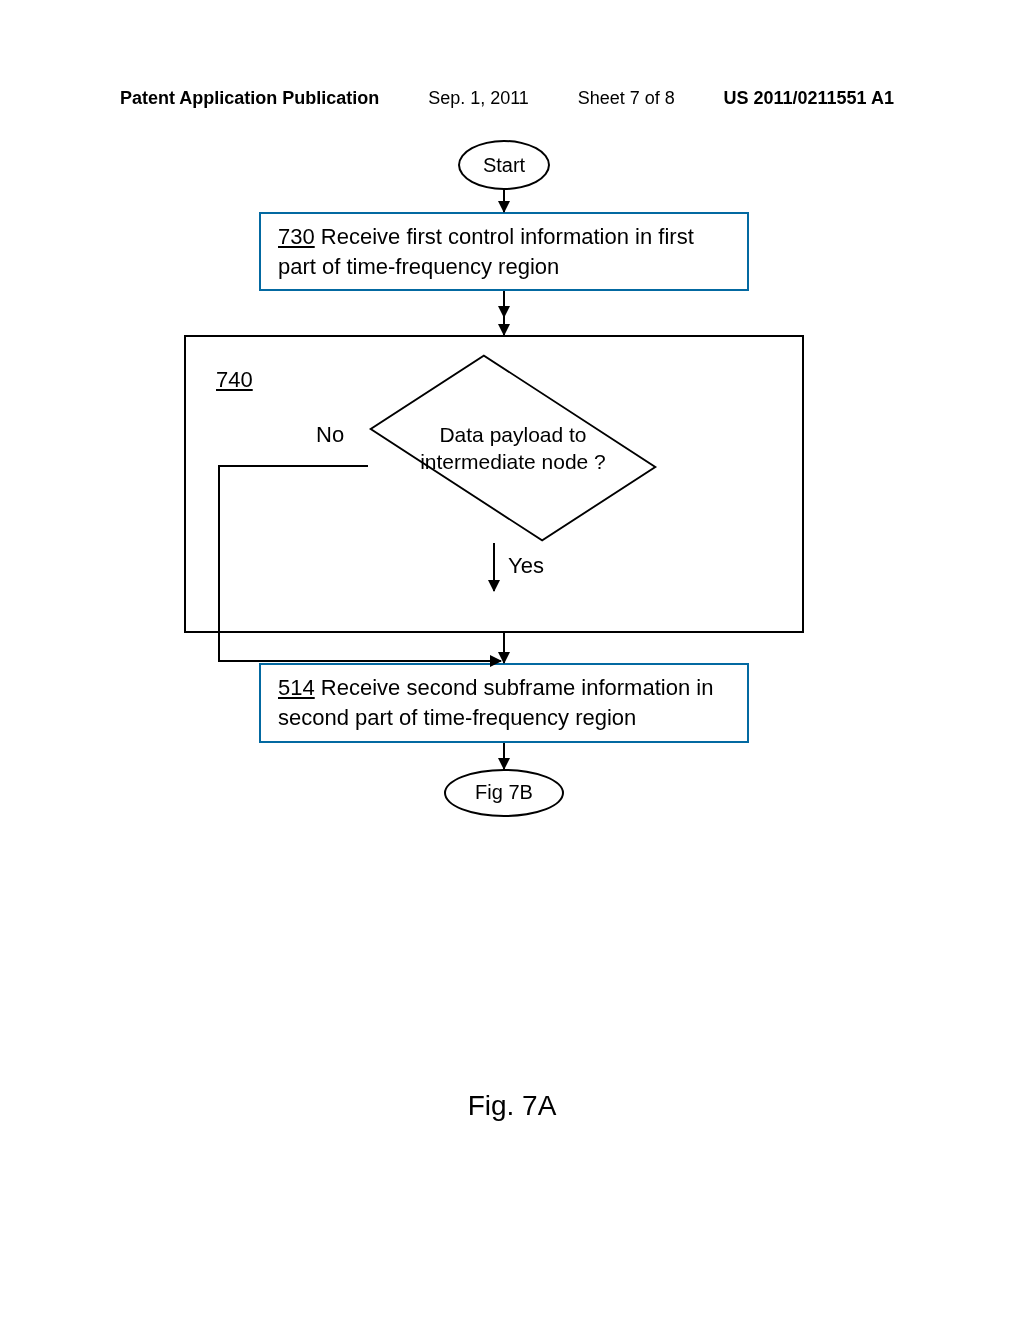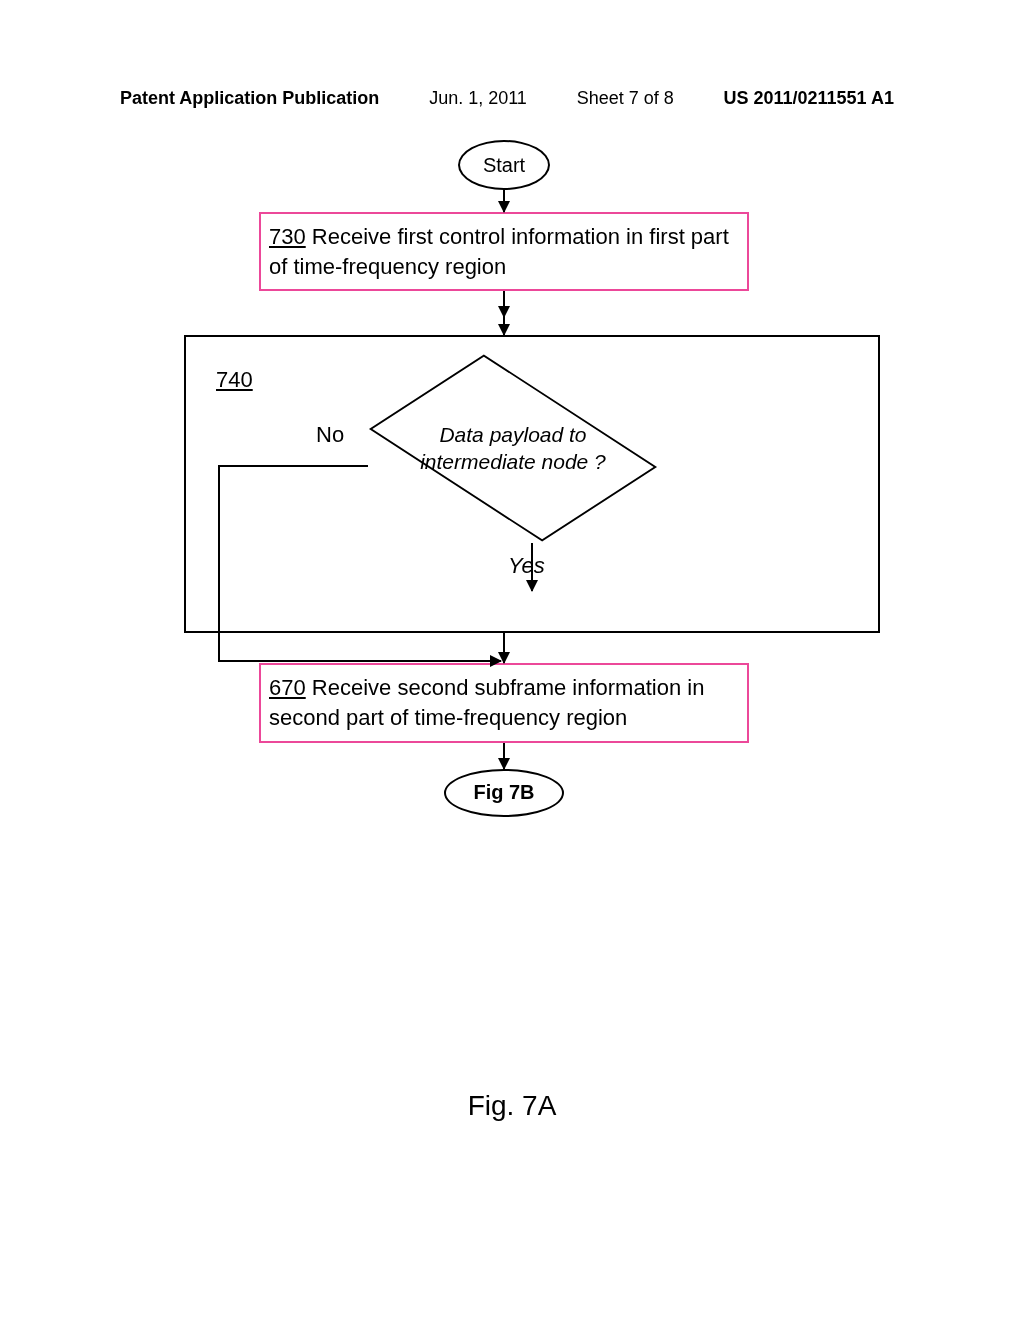--- a/index.html
+++ b/index.html
@@ -35,32 +35,31 @@
     border-radius: 50%;
     display: flex;
     align-items: center;
     justify-content: center;
     font-size: 20px;
     margin: 0 auto;
   }
   .terminal.wide {
     width: 120px;
     height: 48px;
-    font-weight: bold;
   }
   .process {
-    border: 2px solid #ec4899;
-    padding: 8px 8px;
+    border: 2px solid #0369a1;
+    padding: 8px 17px;
     font-size: 22px;
     line-height: 1.35;
     margin: 0 auto;
     background: #fff;
   }
   .process .ref { text-decoration: underline; }
-  .decision-row { display: flex; align-items: flex-start; position: relative; font-style: italic; }
+  .decision-row { display: flex; align-items: flex-start; position: relative; }
   .ref-740 {
     text-decoration: underline;
     font-size: 22px;
     position: absolute;
     left: 30px;
     top: 30px;
   }
   .label-no {
     font-size: 22px;
     position: absolute;
@@ -163,41 +162,41 @@
     width: 1024px;
     text-align: center;
     font-size: 28px;
   }
 </style>
 </head>
 <body>
 
 <div class="header-row">
   <span class="pub">Patent Application Publication</span>
-  <span>Jun. 1, 2011</span>
+  <span>Sep. 1, 2011</span>
   <span>Sheet 7 of 8</span>
   <span class="pub">US 2011/0211551 A1</span>
 </div>
 
 <div class="fig-area">
 
   <div class="terminal">
     <span>Start</span>
   </div>
   <div class="arrow-v" style="height:22px"></div>
 
   <div class="process" style="width:490px">
     <span class="ref">730</span>
     <span>Receive first control information in first part of time-frequency region</span>
   </div>
   <div class="arrow-v" style="height:26px"></div>
 
   <div class="arrow-v" style="height:18px"></div>
 
-  <div class="outer-box" style="width:696px">
+  <div class="outer-box" style="width:620px">
     <span class="ref-740">740</span>
     <span class="label-no">No</span>
 
     <div class="no-path-h1"></div>
     <div class="no-path"></div>
     <div class="no-path-h2"></div>
 
     <div class="decision-row">
       <div class="diamond-wrap">
         <div class="diamond"></div>
@@ -208,21 +207,21 @@
       <span class="label-yes">Yes</span>
     </div>
 
     <div class="arrow-v" style="height:48px"></div>
 
   </div>
 
   <div class="arrow-v" style="height:30px"></div>
 
   <div class="process" style="width:490px">
-    <span class="ref">670</span>
+    <span class="ref">514</span>
     <span>Receive second subframe information in second part of time-frequency region</span>
   </div>
   <div class="arrow-v" style="height:26px"></div>
 
   <div class="terminal wide">
     <span>Fig 7B</span>
   </div>
 
 </div>
 

